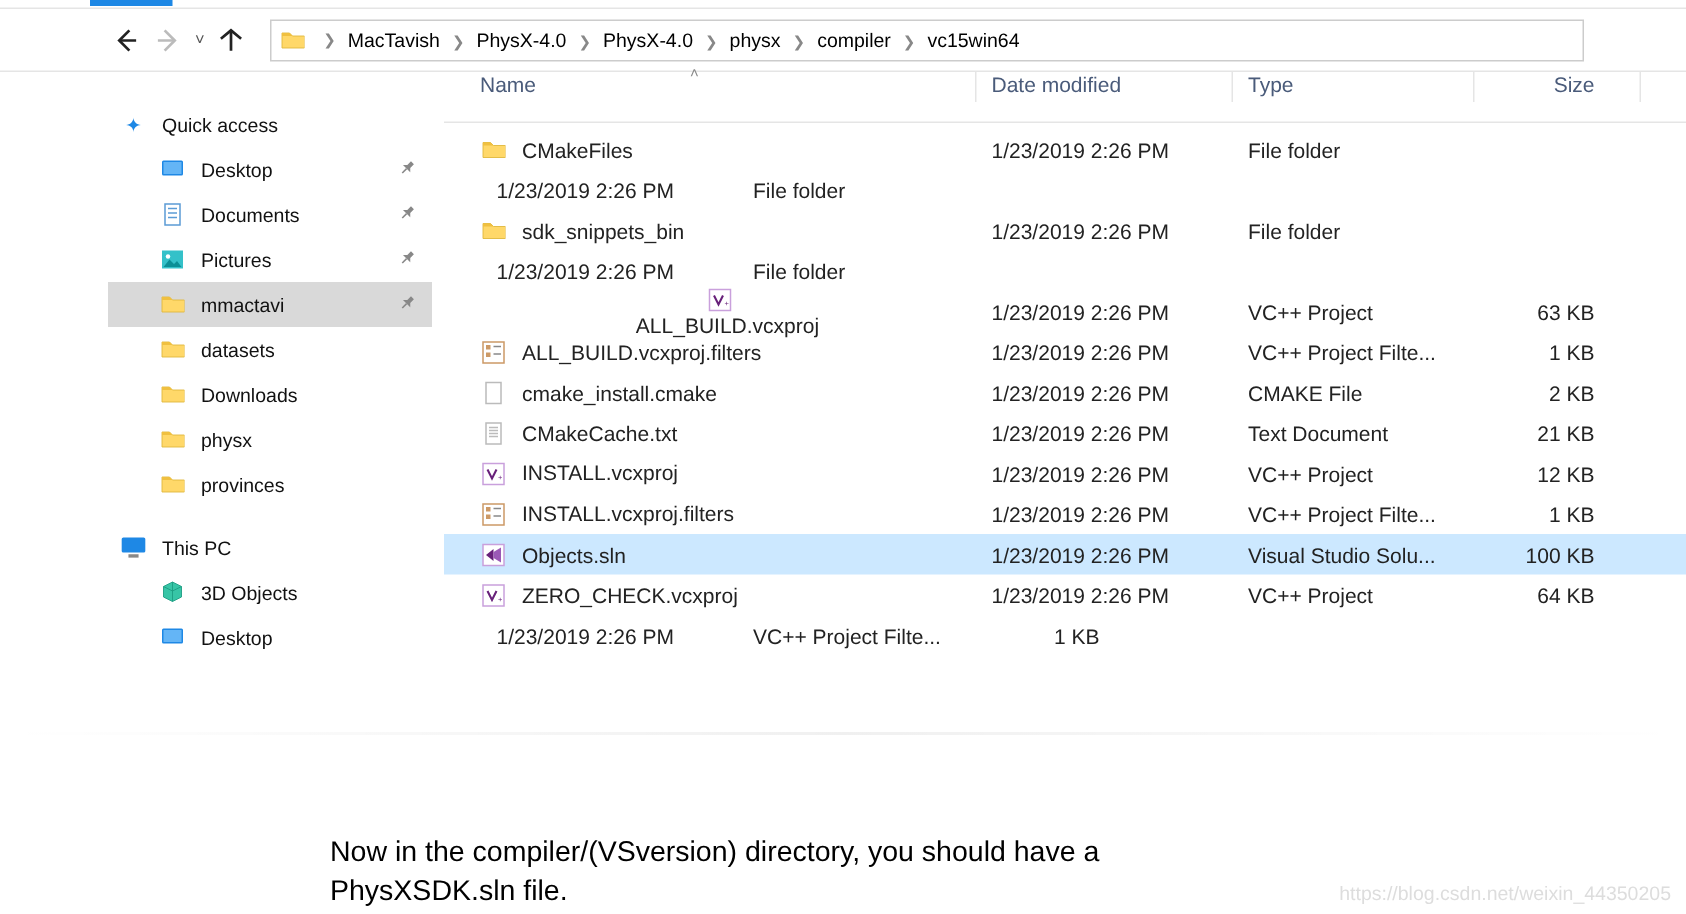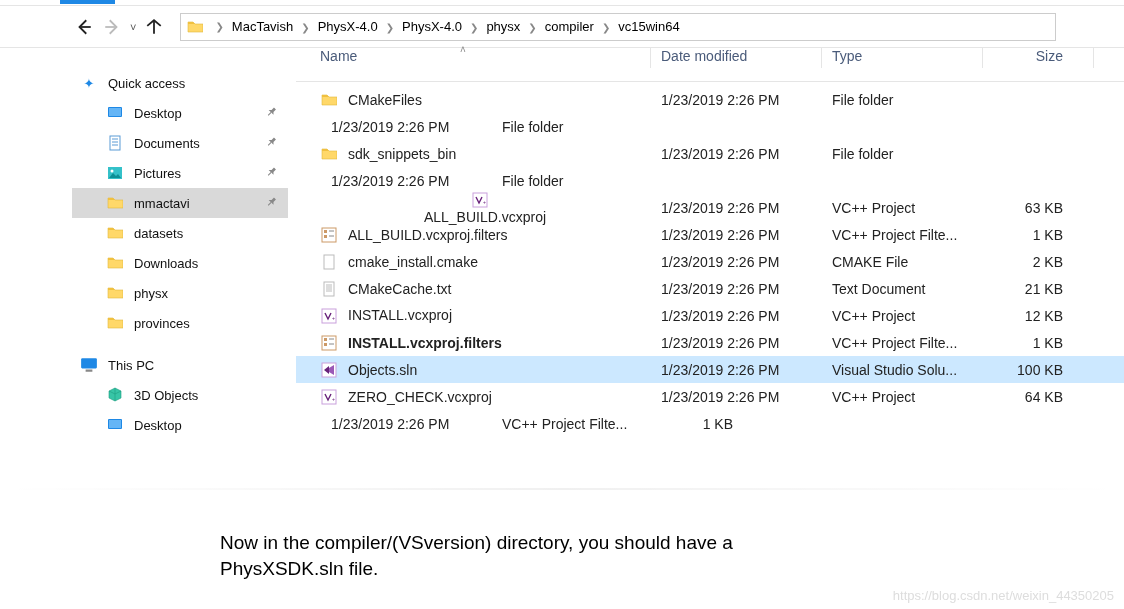--- a/index.html
+++ b/index.html
@@ -128,21 +128,21 @@
     font-size: 14px;
     color: #222;
   }
   .row.selected { background: #cce8ff; }
   .row .ic { width: 18px; height: 18px; margin-right: 10px; display:inline-flex; align-items:center; justify-content:center; }
   .row .c-size { color: #222; }
 
   .caption {
     position: absolute;
     left: 220px;
-    top: 530px;
+    top: 556px;
     width: 640px;
     font-family: Arial, sans-serif;
     font-size: 19px;
     line-height: 1.35;
     color: #000;
   }
   .watermark {
     position: absolute;
     right: 10px;
     bottom: 6px;
@@ -511,21 +511,21 @@
             <span>INSTALL.vcxproj</span>
           </div>
           <div style="width:11px"></div>
           <div class="c-date">1/23/2019 2:26 PM</div>
           <div style="width:11px"></div>
           <div class="c-type">VC++ Project</div>
           <div style="width:11px"></div>
           <div class="c-size">12 KB</div>
         </div>
         <div class="row">
-          <div class="c-name" style="display:flex;align-items:center;width:330px;font-weight:bold;">
+          <div class="c-name" style="display:flex;align-items:flex-start;width:330px;">
             <span class="ic">
               <svg width="16" height="16" viewBox="0 0 16 16">
                 <use href="#i-filters"></use>
               </svg>
             </span>
             <span>INSTALL.vcxproj.filters</span>
           </div>
           <div style="width:11px"></div>
           <div class="c-date">1/23/2019 2:26 PM</div>
           <div style="width:11px"></div>

